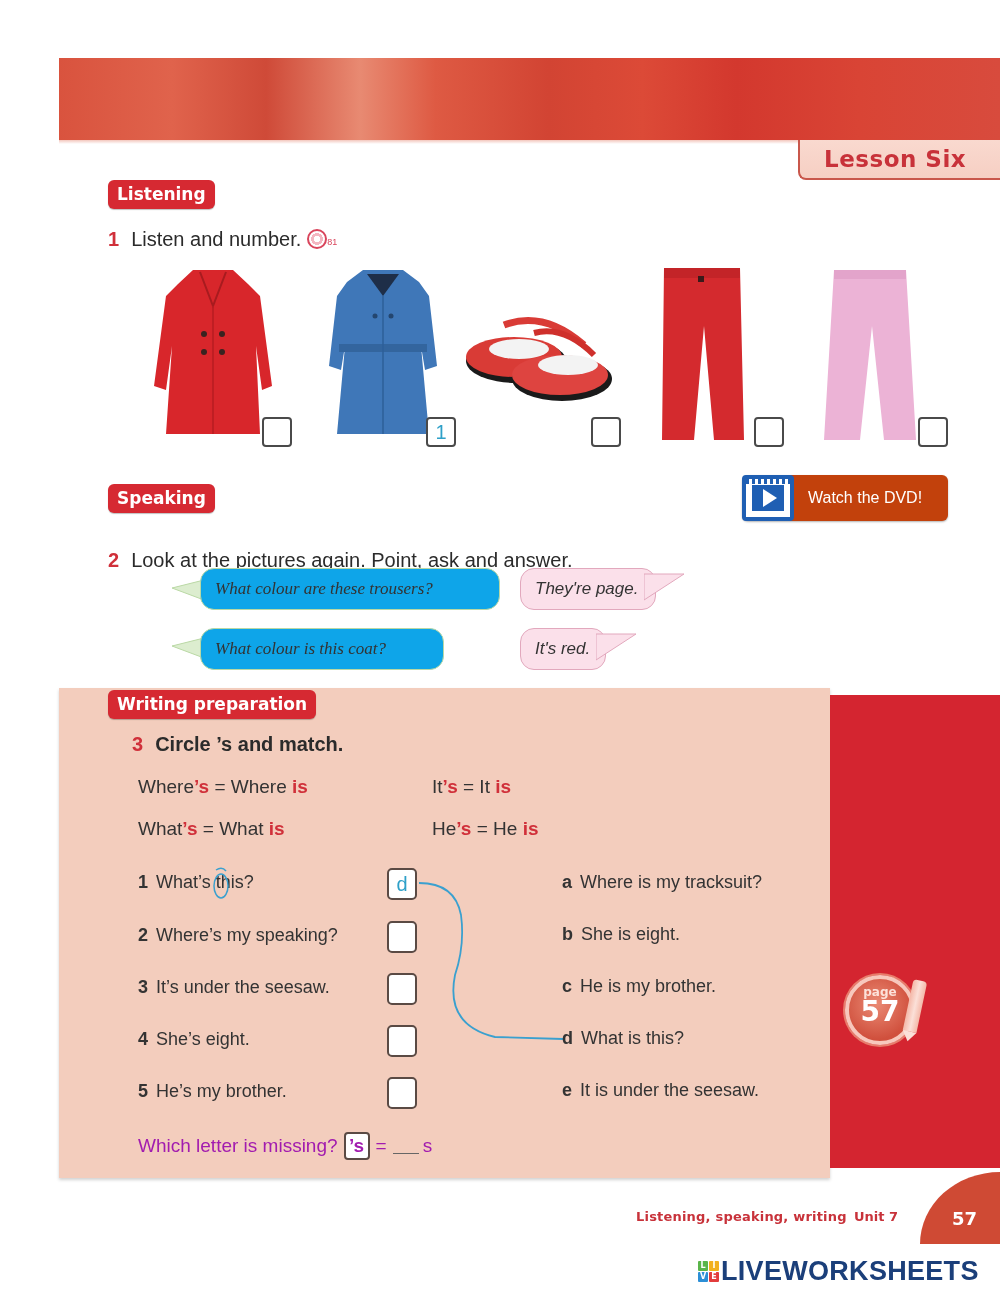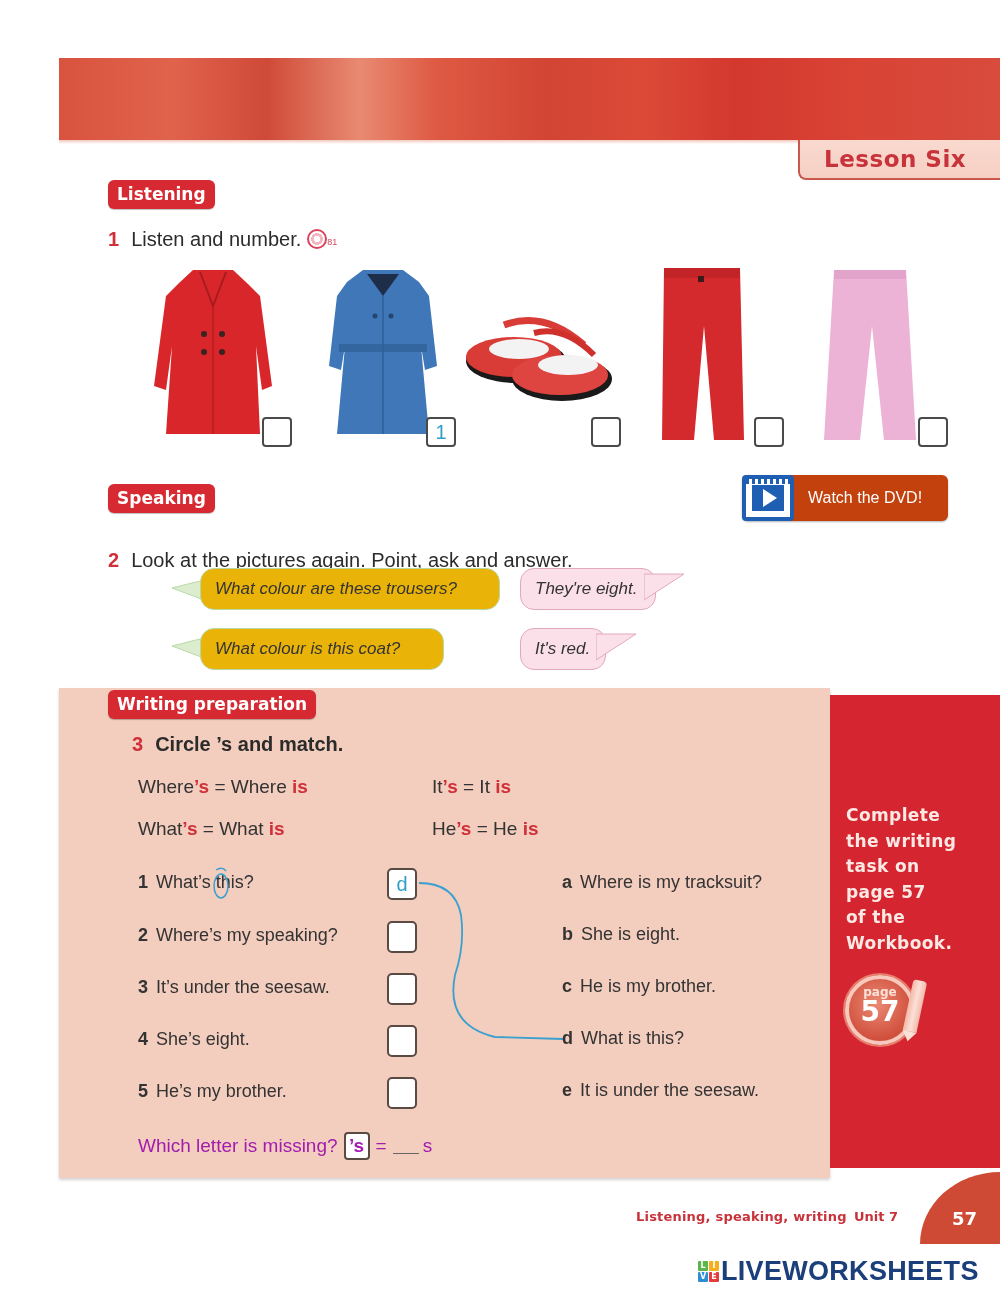--- a/index.html
+++ b/index.html
@@ -64,21 +64,21 @@
     .dvd-icon-inner::before { content: ""; border-left: 14px solid #fff; border-top: 9px solid transparent; border-bottom: 9px solid transparent; margin-left: 3px; }
     .dvd-label { color: #fff; font-size: 16px; margin-left: 14px; font-family: "Liberation Sans", sans-serif; }
 
     
     .bubble {
       position: absolute; height: 42px; border-radius: 14px;
       font-style: italic; font-size: 17px; color: #333;
       display: flex; align-items: center; padding: 0 14px;
       font-family: "Liberation Sans", sans-serif;
     }
-    .bubble.green { background: #eab308; border: 1px solid #b9d8a4; }
+    .bubble.green { background: #0ea5e9; border: 1px solid #b9d8a4; font-family: Liberation Serif, serif; }
     .bubble.pink { background: #fbe0ea; border: 1px solid #e2a8bd; }
 
     
     .writing-panel {
       position: absolute; left: 59px; top: 688px; width: 771px; height: 490px;
       background: #f3cdbd; box-shadow: 0 2px 3px rgba(0,0,0,0.18);
     }
     .side-panel {
       position: absolute; left: 830px; top: 695px; width: 170px; height: 473px;
       background: #d42530;
@@ -201,21 +201,21 @@
   <span class="dvd-label">Watch the DVD!</span>
 </div>
 <div class="ex-title" style="left:108px; top:549px;">
   <span class="ex-num">2</span><span>Look at the pictures again. Point, ask and answer.</span>
 </div>
 
 <svg style="position:absolute; left:170px; top:572px;" width="50" height="40">
     <path d="M50 4 L2 16 L50 34 Z" fill="#dcedcf" stroke="#b9d8a4"></path>
   </svg>
 <div class="bubble green" style="left:200px; top:568px; width:300px;">What colour are these trousers?</div>
-<div class="bubble pink" style="left:520px; top:568px; width:136px;">They're eight.</div>
+<div class="bubble pink" style="left:520px; top:568px; width:136px;">They're page.</div>
 <svg style="position:absolute; left:644px; top:568px;" width="42" height="36">
     <path d="M0 6 L40 6 L0 32 Z" fill="#fbe0ea" stroke="#e2a8bd"></path>
   </svg>
 
 <svg style="position:absolute; left:170px; top:630px;" width="50" height="40">
     <path d="M50 4 L2 16 L50 34 Z" fill="#dcedcf" stroke="#b9d8a4"></path>
   </svg>
 <div class="bubble green" style="left:200px; top:628px; width:244px;">What colour is this coat?</div>
 <div class="bubble pink" style="left:520px; top:628px; width:86px;">It's red.</div>
 <svg style="position:absolute; left:596px; top:628px;" width="42" height="36">
@@ -270,28 +270,20 @@
 
 <div class="missing">
   <span>Which letter is missing?</span>
   <span class="s-box">’s</span>
   <span>=</span>
   <span class="blank"></span>
   <span>s</span>
 </div>
 
 <div class="side-panel">
-  <div class="side-text">
-    <div>Complete</div>
-    <div>the writing</div>
-    <div>task on</div>
-    <div>page 57</div>
-    <div>of the</div>
-    <div>Workbook.</div>
-  </div>
   <div class="page-badge">
     <span class="pg">page</span>
     <span class="pn">57</span>
   </div>
   <div class="pencil"></div>
 </div>
 
 <div class="footer-text">Listening, speaking, writing</div>
 <div class="footer-unit">Unit 7</div>
 <div class="page-corner">

